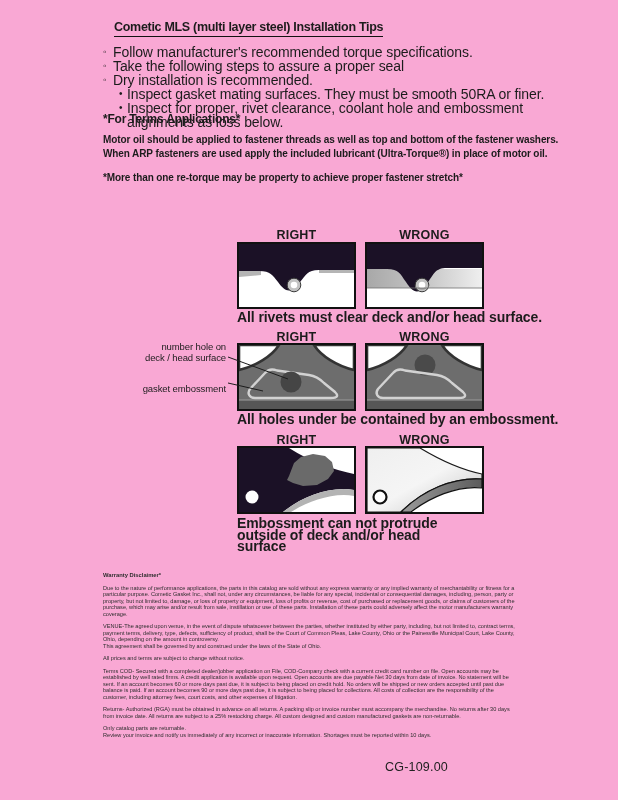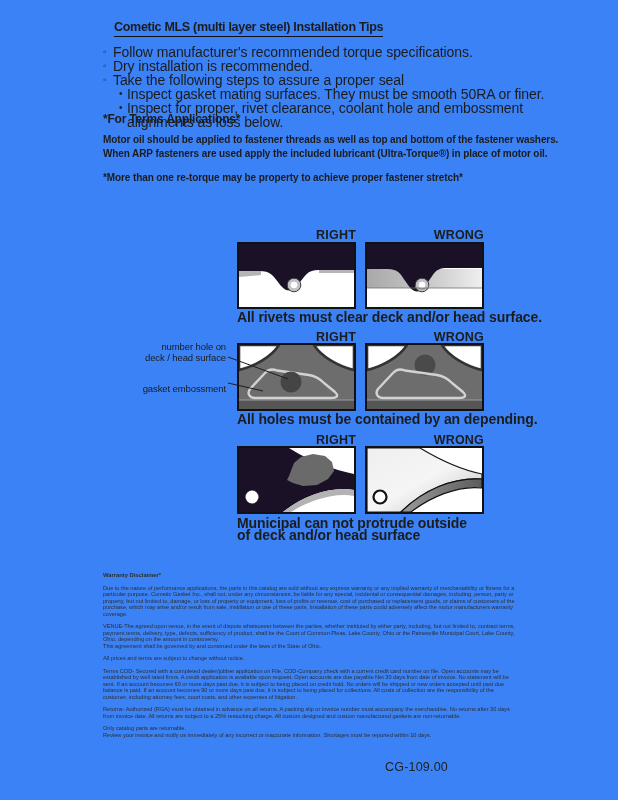--- a/index.html
+++ b/index.html
@@ -1,59 +1,59 @@
 <!DOCTYPE html>
 <html><head>
 <meta charset="utf-8">
 <style>
   html,body{margin:0;padding:0;background:#ffffff;}
   .page{
-    position:relative;width:618px;height:800px;background:#3b82f6;overflow:hidden;
+    position:relative;width:618px;height:800px;background:#f9a8d4;overflow:hidden;
     font-family:"Liberation Sans","DejaVu Sans",sans-serif;color:#1c1c1c;
   }
   .abs{position:absolute;}
   
   .doc-title{
     left:114px;top:20px;font-size:12.5px;font-weight:700;letter-spacing:-0.3px;
     border-bottom:1.8px solid #111;padding-bottom:2px;white-space:nowrap;
   }
   
   .tips{left:103px;top:45px;width:470px;font-size:14px;letter-spacing:-0.1px;line-height:14px;}
   .b-item{position:relative;padding-left:10px;}
   .b-item::before{content:"◦";position:absolute;left:0;top:0;font-size:10px;color:#1c1c1c;}
   .sb-item{position:relative;padding-left:24px;}
   .sb-item::before{content:"•";position:absolute;left:16px;top:0;font-size:10px;color:#1c1c1c;}
   
   .diesel{left:103px;top:112px;width:462px;font-size:10px;letter-spacing:-0.1px;line-height:14.2px;}
   .diesel h3{margin:0 0 7px 0;font-size:12px;letter-spacing:-0.2px;}
   .diesel p{margin:0 0 9px 0;font-weight:bold;}
   
-  .rw-label{width:119px;text-align:right;font-size:12.5px;font-weight:700;letter-spacing:0.2px;}
+  .rw-label{width:119px;text-align:center;font-size:12.5px;font-weight:700;letter-spacing:0.2px;}
   .panel{width:119px;height:68px;border:2px solid #111;box-sizing:border-box;background:#fff;}
   .panel svg{display:block;width:100%;height:100%;}
   .caption{font-size:14px;font-weight:700;letter-spacing:-0.1px;line-height:11.5px;}
   .side-label{width:124px;text-align:right;font-size:9.5px;letter-spacing:-0.1px;line-height:11px;white-space:pre-line;}
   .leader-svg{left:0;top:0;width:618px;height:800px;pointer-events:none;}
   
   .legal{left:103px;top:572px;width:414px;font-size:5.6px;line-height:6.5px;color:#2e2e2e;letter-spacing:0;}
   .legal h4{margin:0 0 6px 0;font-size:5.8px;font-weight:700;}
   .legal p{margin:0 0 6px 0;white-space:pre-line;}
   .footer-code{left:385px;top:760px;font-size:12.5px;color:#222;letter-spacing:0.2px;}
 </style>
 </head>
 <body>
 
 <div class="page">
 
   <div class="abs doc-title">Cometic MLS (multi layer steel) Installation Tips</div>
 
   <div class="abs tips">
     <div class="b-item">Follow manufacturer's recommended torque specifications.</div>
+    <div class="b-item">Take the following steps to assure a proper seal</div>
     <div class="b-item">Dry installation is recommended.</div>
-    <div class="b-item">Take the following steps to assure a proper seal</div>
     <div class="sb-item">Inspect gasket mating surfaces.  They must be smooth 50RA or finer.</div>
     <div class="sb-item">Inspect for proper, rivet clearance, coolant hole and embossment alignments as loss below.</div>
   </div>
 
   <div class="abs diesel">
     <h3>*For Terms Applications*</h3>
     <p>Motor oil should be applied to fastener threads as well as top and bottom of the fastener washers. When ARP fasteners are used apply the included lubricant (Ultra-Torque®) in place of motor oil.</p>
     <p>*More than one re-torque may be property to achieve proper fastener stretch*</p>
   </div>
 
@@ -112,21 +112,21 @@
     <svg viewBox="0 0 115 64" preserveAspectRatio="none">
       <rect x="0" y="0" width="115" height="64" fill="#6d6d6d"></rect>
       <rect x="0" y="55" width="115" height="9" fill="#565656"></rect>
       <line x1="0" y1="55" x2="115" y2="55" stroke="#9d9d9d" stroke-width="1"></line>
       <circle cx="58" cy="20" r="10.5" fill="#4a4a4a"></circle>
       <path d="M0,0 H40 C33,11 17,21 0,25 Z" fill="#ffffff" stroke="#333333" stroke-width="2.6"></path>
       <path d="M115,0 H75 C82,11 98,21 115,25 Z" fill="#ffffff" stroke="#333333" stroke-width="2.6"></path>
       <path d="M16,53 C10,53 8,48 11,44 L26,28 C29,24.5 33,23.5 38,25.5 L70,30 C76,31 80,33 85,38 L96,47 C100,51 98,53 92,53 Z" fill="none" stroke="#d2d2d2" stroke-width="2.4"></path>
     </svg>
   </div>
-  <div class="abs caption" style="left:237px;top:414px;">All holes must be contained by an depending.</div>
+  <div class="abs caption" style="left:237px;top:414px;">All holes under be contained by an embossment.</div>
 
   <svg class="abs leader-svg">
     <line x1="228" y1="357" x2="288" y2="379" stroke="#1c1c1c" stroke-width="1"></line>
     <line x1="228" y1="383" x2="263" y2="391" stroke="#1c1c1c" stroke-width="1"></line>
   </svg>
 
   <div class="abs rw-label" style="left:237px;top:433px;">RIGHT</div>
   <div class="abs rw-label" style="left:365px;top:433px;">WRONG</div>
 
   <div class="abs panel" style="left:237px;top:446px;">
@@ -150,21 +150,21 @@
           <stop offset="0" stop-color="#9a9a9a"></stop>
             <stop offset="1" stop-color="#5c5c5c"></stop>
         </linearGradient>
       </defs>
       <rect x="0" y="0" width="115" height="64" fill="#ffffff"></rect>
       <path d="M0,0 H53 C78,15 100,23 115,26 V31 C86,29 56,42 34,64 H0 Z" fill="url(#g-deck3)" stroke="#1a1a1a" stroke-width="1.2"></path>
       <path d="M34,64 C56,42 86,29 115,31 V40 C90,37 62,50 44,64 Z" fill="url(#g-sliver3)" stroke="#111111" stroke-width="1.2"></path>
       <circle cx="13" cy="49" r="6.5" fill="#ffffff" stroke="#111111" stroke-width="2.2"></circle>
     </svg>
   </div>
-  <div class="abs caption" style="left:237px;top:518px;width:235px;">Municipal can not protrude outside of deck and/or head surface</div>
+  <div class="abs caption" style="left:237px;top:518px;width:235px;">Embossment can not protrude outside of deck and/or head surface</div>
 
   <div class="abs legal">
     <h4>Warranty Disclaimer*</h4>
     <p>Due to the nature of performance applications, the parts in this catalog are sold without any express warranty or any implied warranty of merchantability or fitness for a particular purpose.  Cometic Gasket Inc., shall not, under any circumstances, be liable for any special, incidental or consequential damages, including, person, party or property, but not limited to, damage, or loss of property or equipment, loss of profits or revenue, cost of purchased or replacement goods, or claims of customers of the purchase, which may arise and/or result from sale, instillation or use of these parts.  Installation of these parts could adversely affect the motor manufacturers warranty coverage.</p>
     <p>VENUE-The agreed upon venue, in the event of dispute whatsoever between the parties, whether instituted by either party, including, but not limited to, contract terms, payment terms, delivery, type, defects, sufficiency of product, shall be the Court of Common Pleas, Lake County, Ohio or the Painesville Municipal Court, Lake County, Ohio, depending on the amount in controversy.
 This agreement shall be governed by and construed under the laws of the State of Ohio.</p>
     <p>All prices and terms are subject to change without notice.</p>
     <p>Terms COD- Secured with a completed dealer/jobber application on File, COD-Company check with a current credit card number on file.  Open accounts may be established by well rated firms.  A credit application is available upon request.  Open accounts are due payable Net 30 days from date of invoice.  No statement will be sent.  If an account becomes 60 or more days past due, it is subject to being placed on credit hold.  No orders will be shipped or new orders accepted until past due balance is paid.  If an account becomes 90 or more days past due, it is subject to being placed for collections.  All costs of collection are the responsibility of the customer, including attorney fees, court costs, and other expenses of litigation.</p>
     <p>Returns- Authorized (RGA) must be obtained in advance on all returns.  A packing slip or invoice number must accompany the merchandise.  No returns after 30 days from invoice date.  All returns are subject to a 25% restocking charge.  All custom designed and custom manufactured gaskets are non-returnable.</p>
     <p>Only catalog parts are returnable.

